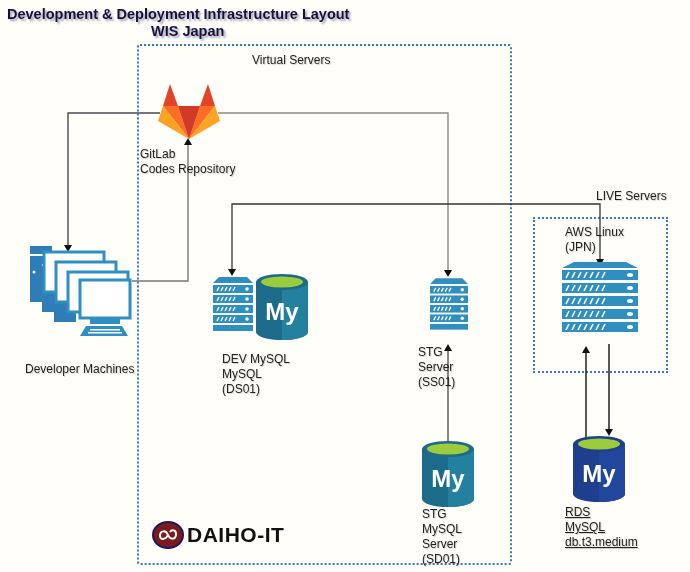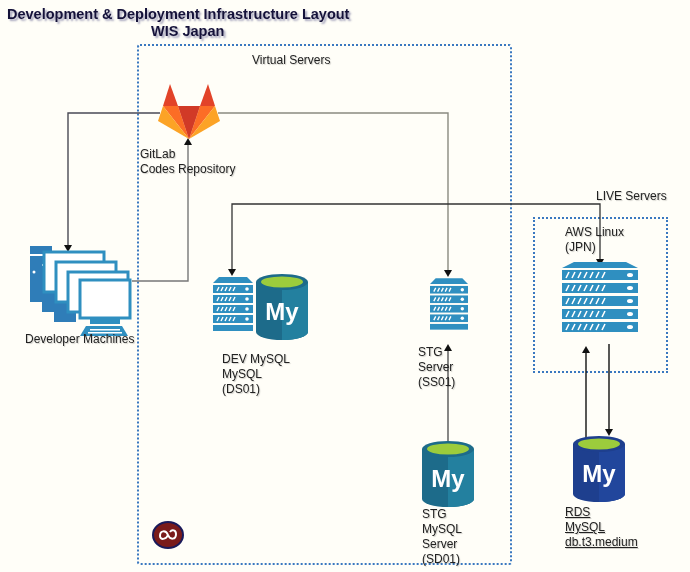--- a/index.html
+++ b/index.html
@@ -111,21 +111,21 @@
   <rect x="28" y="18" width="60" height="40" fill="#fff" stroke="#2f8fc0" stroke-width="3"></rect>
   <rect x="40" y="28" width="60" height="40" fill="#fff" stroke="#2f8fc0" stroke-width="3"></rect>
   <rect x="52" y="36" width="50" height="38" fill="#fff" stroke="#2f8fc0" stroke-width="3"></rect>
   <rect x="62" y="74" width="30" height="6" fill="#2f8fc0"></rect>
   <polygon points="52,92 100,92 94,82 58,82" fill="#2f8fc0"></polygon>
   <g fill="#fff">
       <rect x="62" y="85" width="30" height="1.5"></rect>
       <rect x="60" y="88" width="34" height="1.5"></rect>
     </g>
 </svg>
-<div class="label" style="left:25px; top:332px;">Developer Machines</div>
+<div class="label" style="left:25px; top:362px;">Developer Machines</div>
 
 <svg class="icon" style="left:213px; top:277px;" width="40" height="54" viewBox="0 0 40 54">
   <polygon points="6,0 34,0 40,6 0,6" fill="#2f8fc0"></polygon>
   <g fill="#2f8fc0">
     <rect x="0" y="8" width="40" height="8"></rect>
       <rect x="0" y="18" width="40" height="8"></rect>
     <rect x="0" y="28" width="40" height="8"></rect>
       <rect x="0" y="38" width="40" height="8"></rect>
     <rect x="0" y="48" width="40" height="6"></rect>
   </g>
@@ -239,13 +239,14 @@
   <div>RDS</div>
   <div>MySQL</div>
   <div>db.t3.medium</div>
 </div>
 
 <div class="logo">
   <svg width="32" height="28" viewBox="0 0 32 28">
     <ellipse cx="16" cy="14" rx="15" ry="13" fill="#7a1b1b" stroke="#1a1a5a" stroke-width="2"></ellipse>
     <path d="M8,15 C8,9 14,9 16,14 C18,19 24,19 24,13 C24,9 20,8 18,11 M16,14 C14,19 8,19 8,15" fill="none" stroke="#fff" stroke-width="2"></path>
   </svg>
+  <span class="logo-text">DAIHO-IT</span>
 </div>
 
 </body></html>

